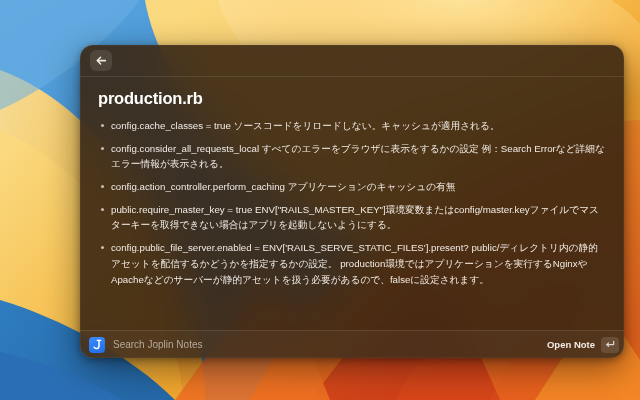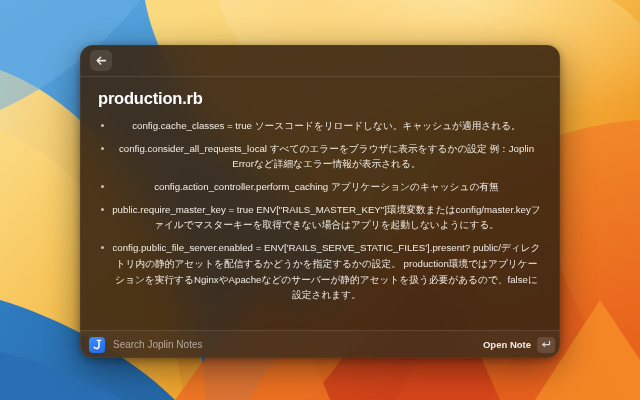--- a/index.html
+++ b/index.html
@@ -25,21 +25,21 @@
     inset: 0;
     width: 640px;
     height: 400px;
   }
 
   
   .panel {
     position: absolute;
     left: 80px;
     top: 45px;
-    width: 480px;
+    width: 544px;
     height: 313px;
     border-radius: 13px;
     background: rgba(58, 38, 18, 0.90);
     box-shadow:
       0 10px 34px rgba(0,0,0,0.45),
       0 2px 8px rgba(0,0,0,0.35),
       inset 0 0 0 0.6px rgba(255,255,255,0.08);
     overflow: hidden;
     backdrop-filter: blur(22px);
     -webkit-backdrop-filter: blur(22px);
@@ -86,21 +86,21 @@
   }
 
   .note-list { list-style: none; }
   .note-list li {
     position: relative;
     color: #f2ece6;
     font-size: 9.7px;
     line-height: 1.62;
     padding-left: 13px;
     margin-bottom: 7px;
-    text-align: center;
+    text-align: left;
     word-break: break-word;
   }
   .note-list li::before {
     content: "";
     position: absolute;
     left: 3px;
     top: 6px;
     width: 3px;
     height: 3px;
     border-radius: 50%;
@@ -240,21 +240,21 @@
           <path d="M1.6 4.6 L9.3 4.6" stroke="#efe7df" stroke-width="1.7" fill="none" stroke-linecap="round"></path>
         </svg>
       </div>
     </div>
 
     <div class="note-body">
       <div class="note-title">production.rb</div>
 
       <ul class="note-list">
         <li>config.cache_classes = true ソースコードをリロードしない。キャッシュが適用される。</li>
-        <li>config.consider_all_requests_local すべてのエラーをブラウザに表示をするかの設定 例：Joplin Errorなど詳細なエラー情報が表示される。</li>
+        <li>config.consider_all_requests_local すべてのエラーをブラウザに表示をするかの設定 例：Search Errorなど詳細なエラー情報が表示される。</li>
         <li>config.action_controller.perform_caching アプリケーションのキャッシュの有無</li>
         <li>public.require_master_key = true ENV["RAILS_MASTER_KEY"]環境変数またはconfig/master.keyファイルでマスターキーを取得できない場合はアプリを起動しないようにする。</li>
         <li>config.public_file_server.enabled = ENV['RAILS_SERVE_STATIC_FILES'].present? public/ディレクトリ内の静的アセットを配信するかどうかを指定するかの設定。 production環境ではアプリケーションを実行するNginxやApacheなどのサーバーが静的アセットを扱う必要があるので、falseに設定されます。</li>
 
       </ul>
     </div>
 
     <div class="panel-footer">
       <div class="app-icon">
         <svg width="11" height="11" viewBox="0 0 11 11">

